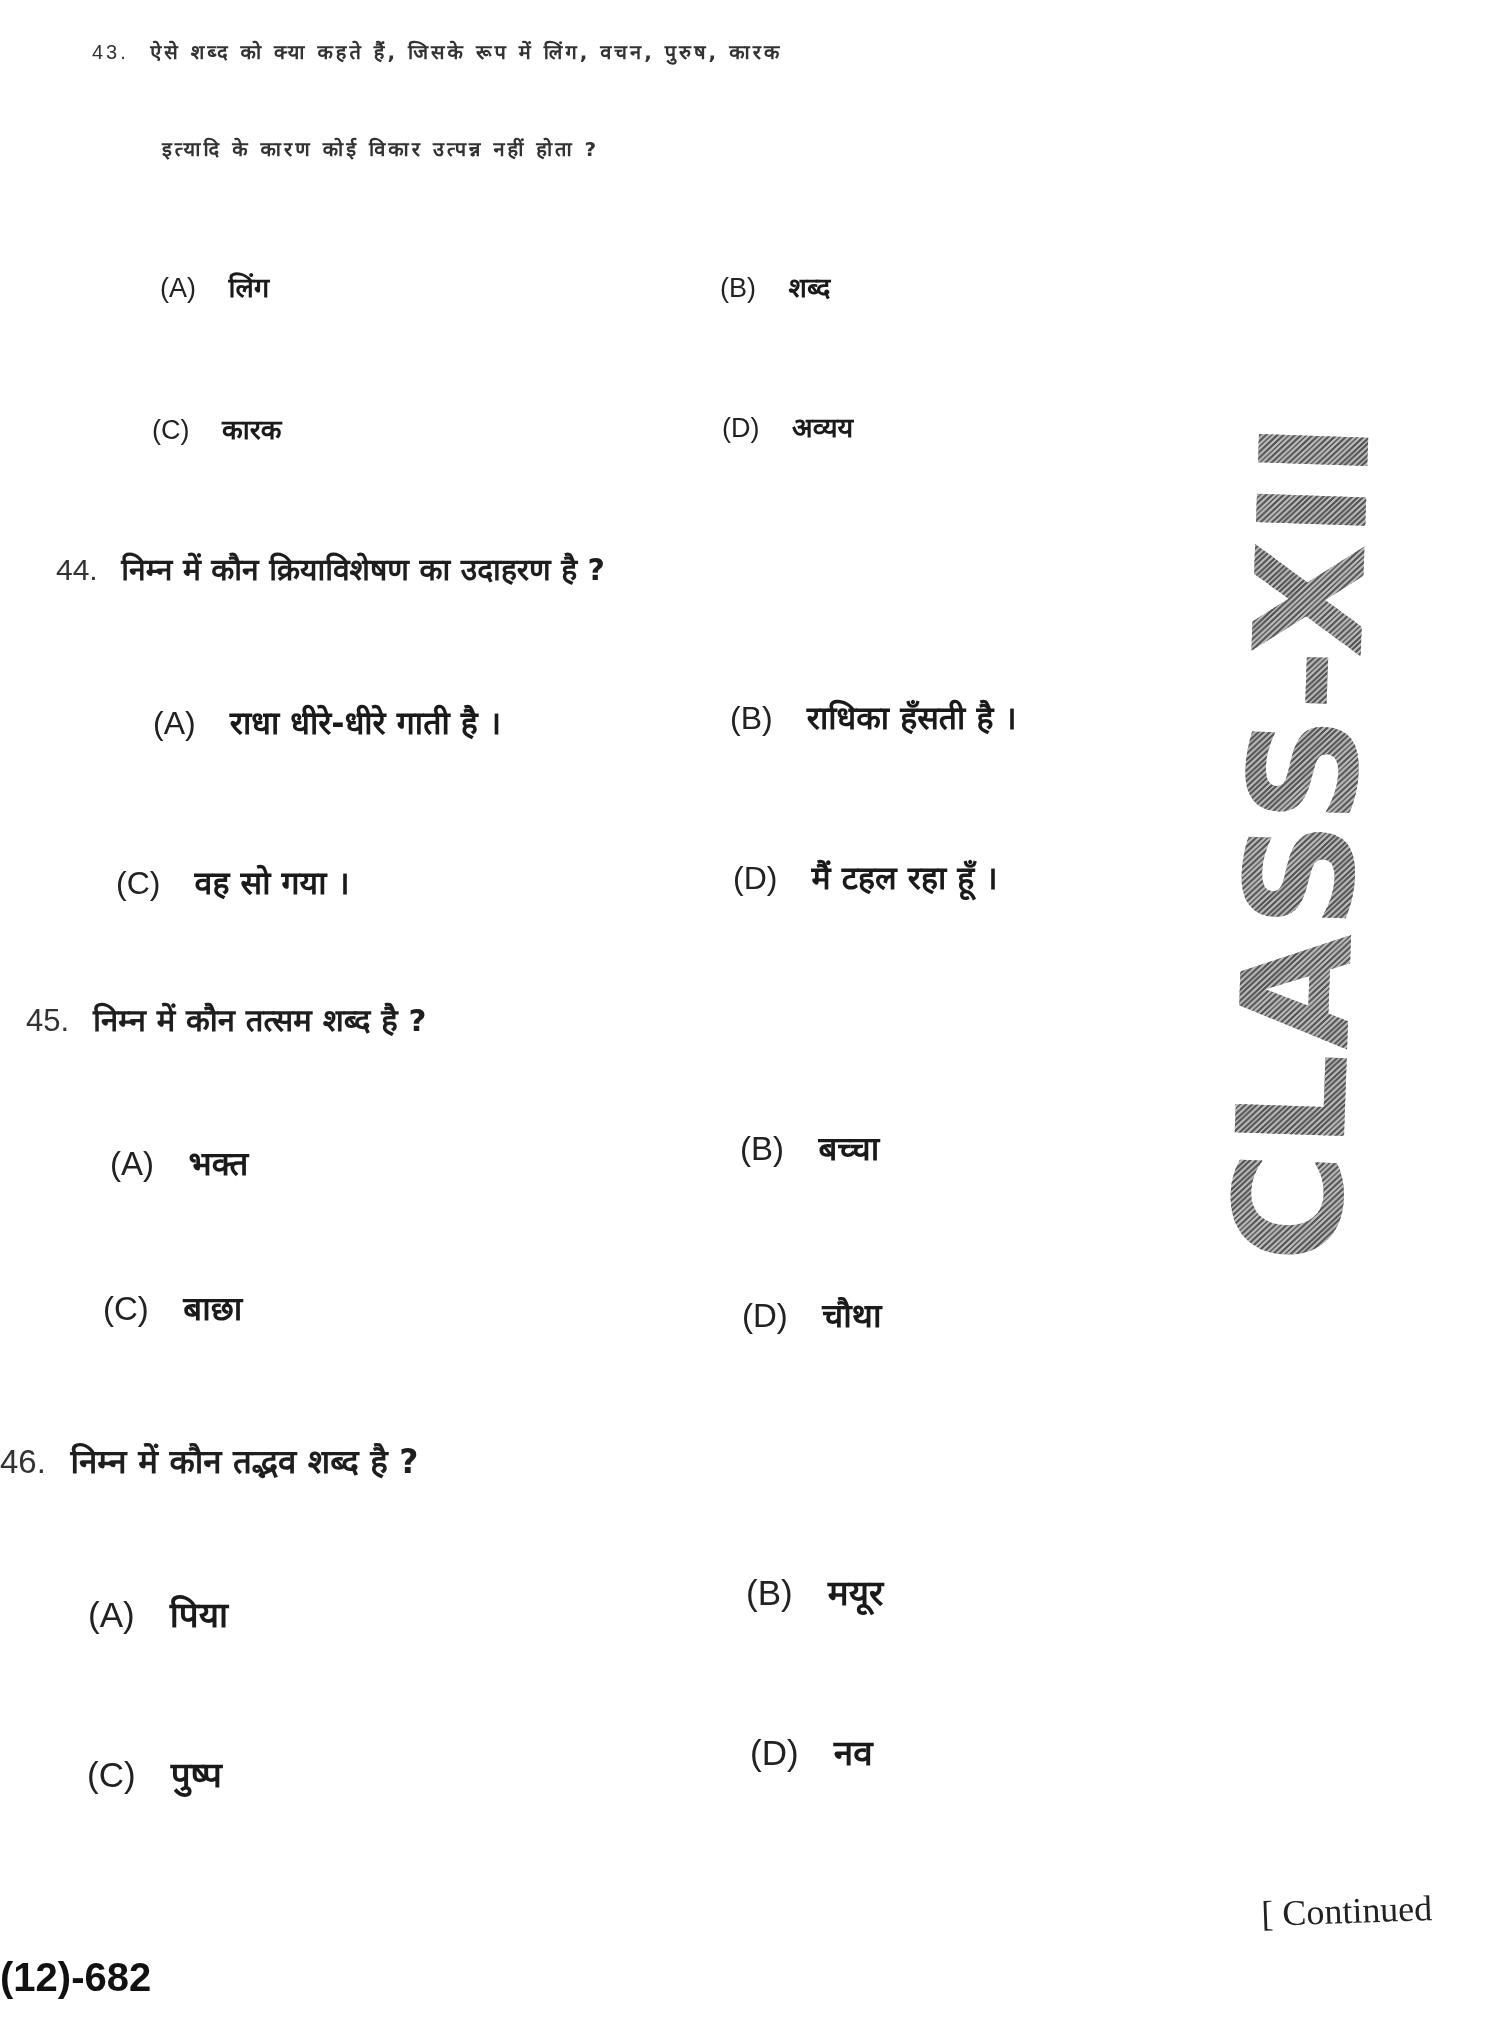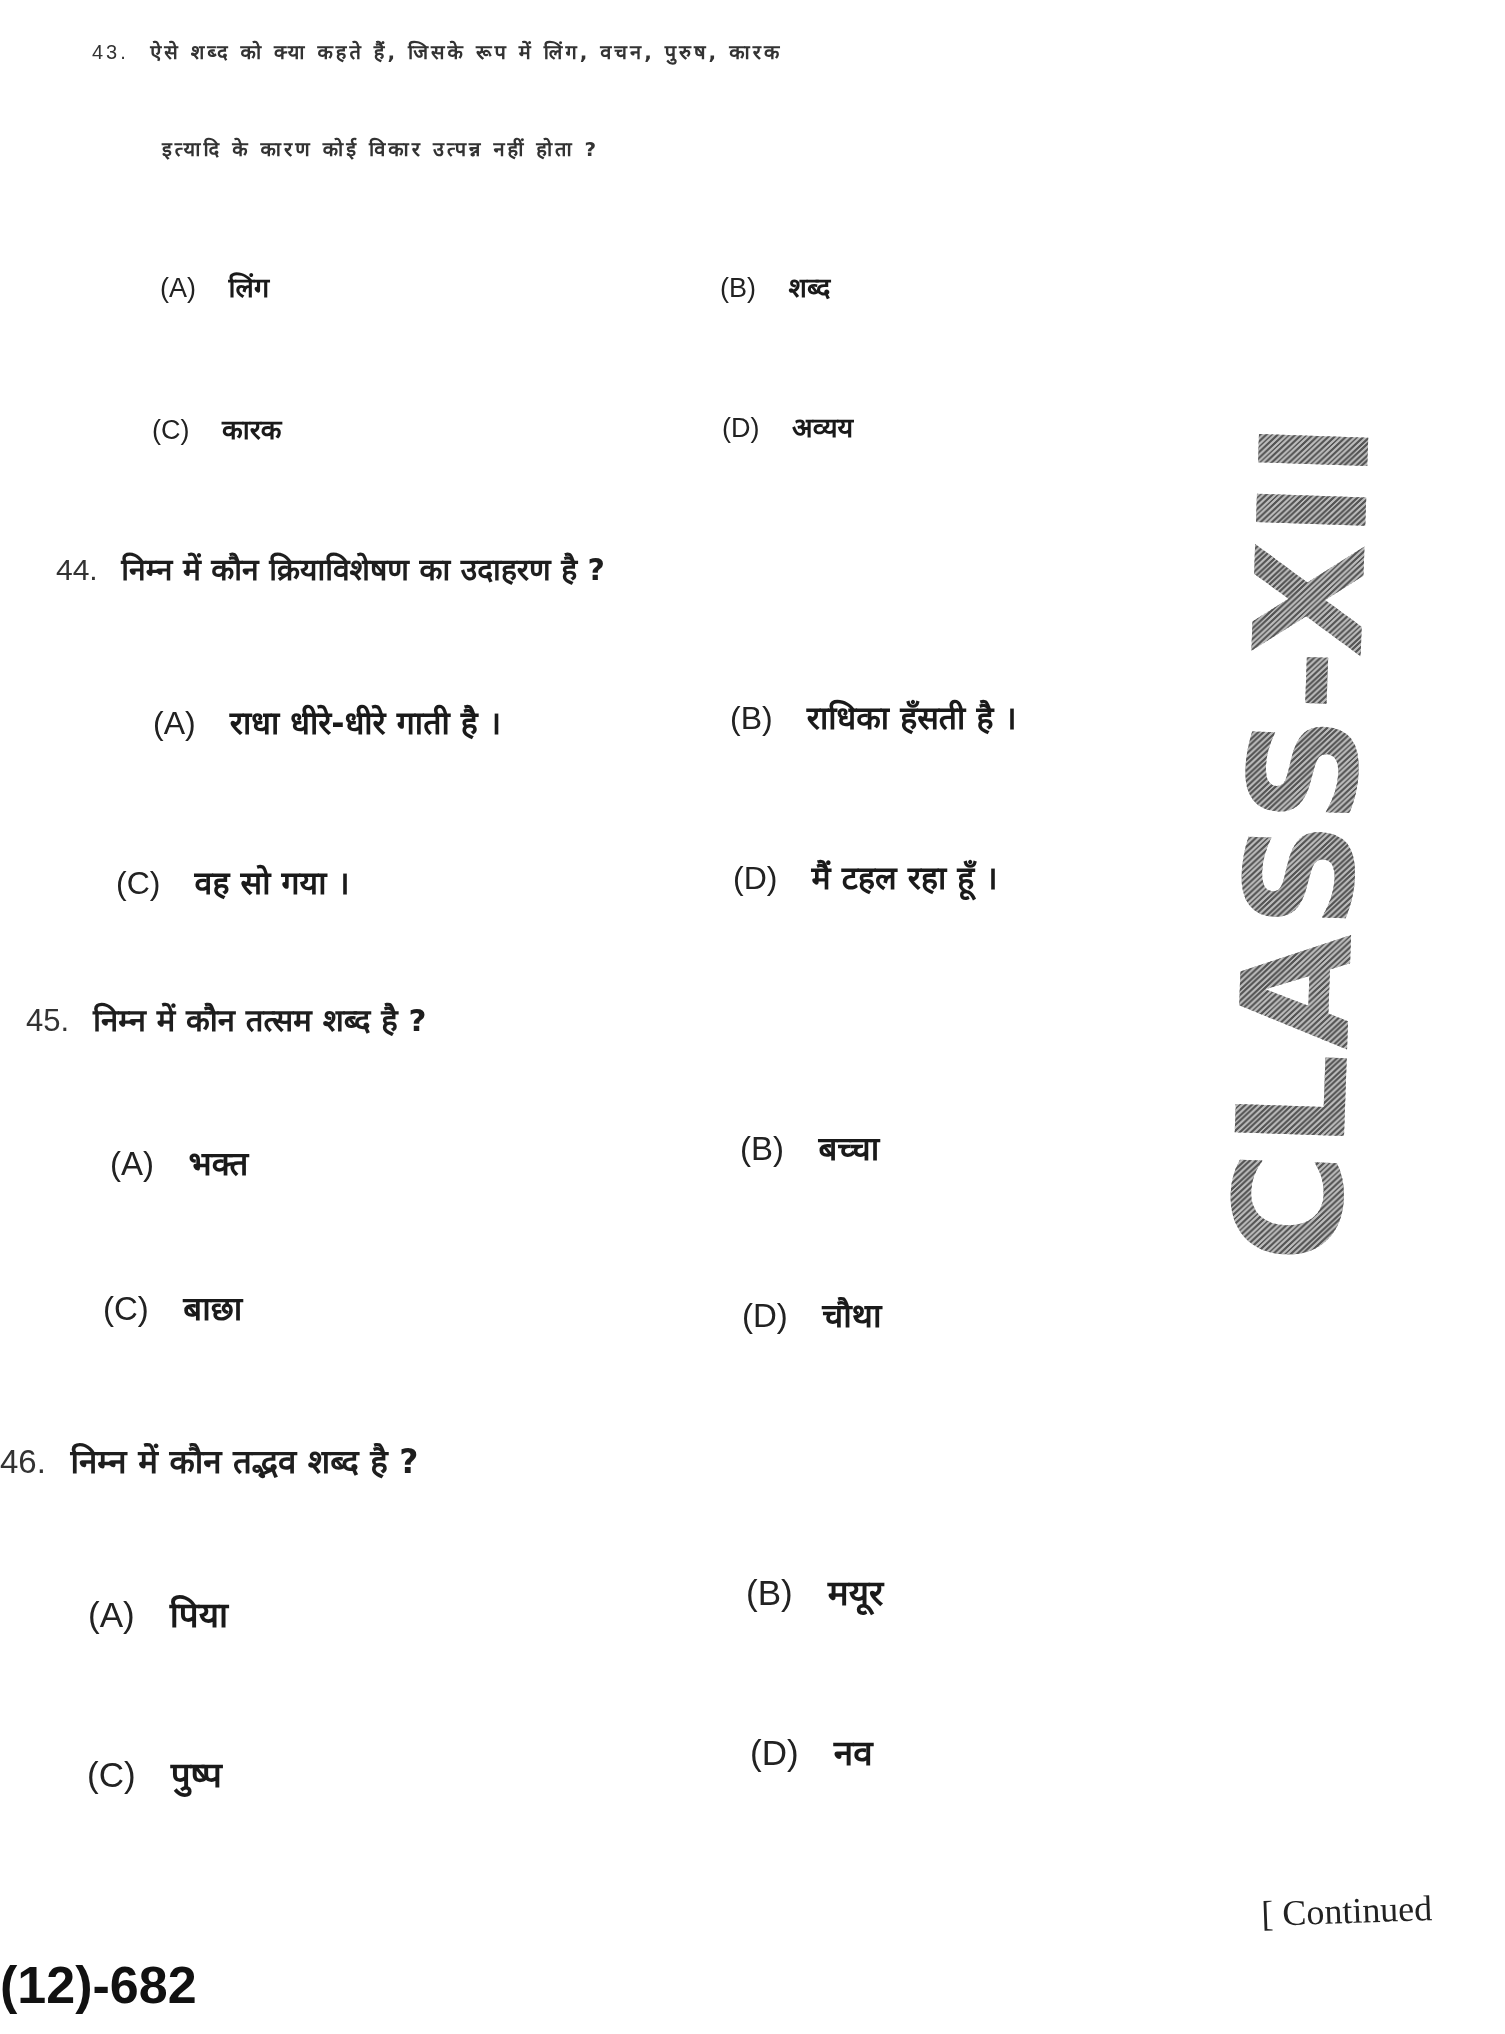--- a/index.html
+++ b/index.html
@@ -42,21 +42,21 @@
 
     
     .q46 { font-size: 33px; }
     .q46-opts { font-size: 35px; }
 
     .opt-label { margin-right: 24px; font-weight: normal; }
 
     .footer-code {
       font-family: "Liberation Sans", sans-serif;
       font-weight: bold;
-      font-size: 52px;
+      font-size: 40px;
       color: #111;
     }
     .continued {
       font-family: "Liberation Serif", serif;
       font-size: 36px;
       color: #222;
       transform: rotate(-2deg);
       transform-origin: left bottom;
     }
 

